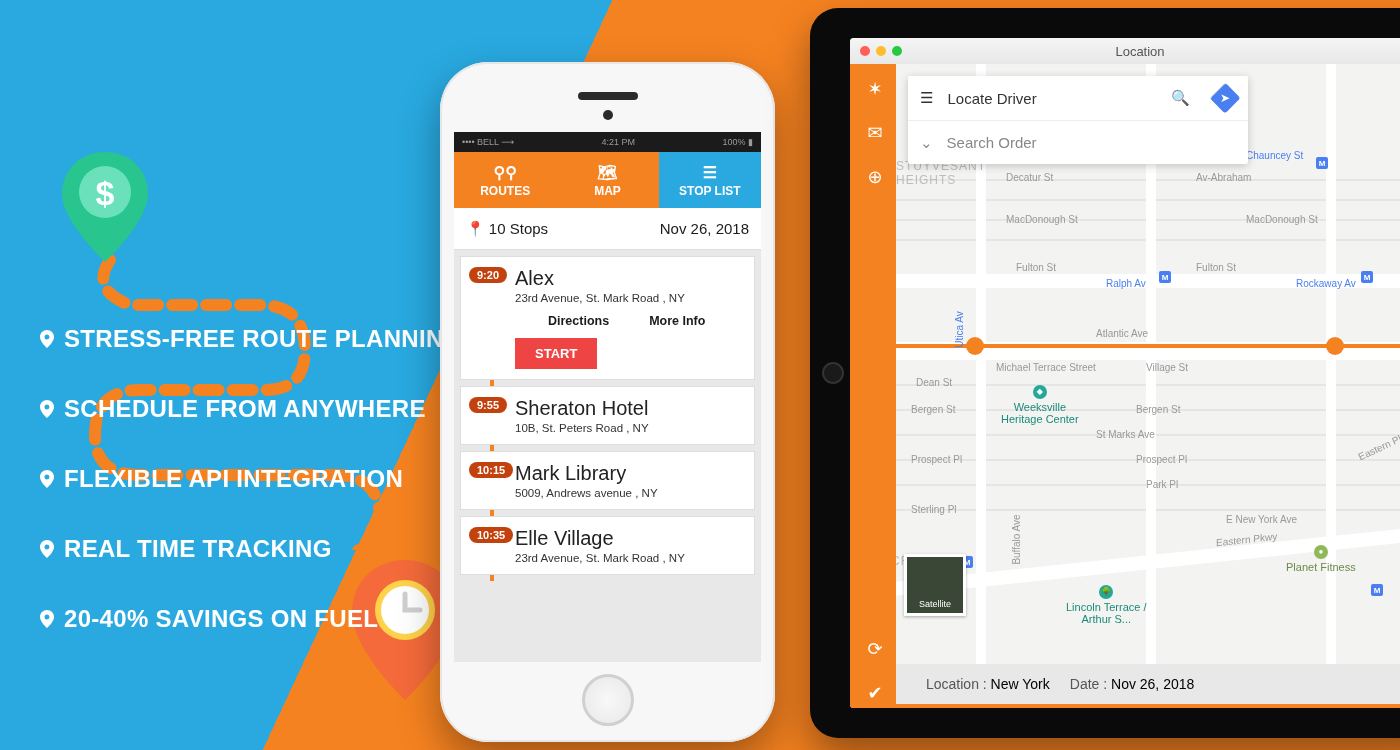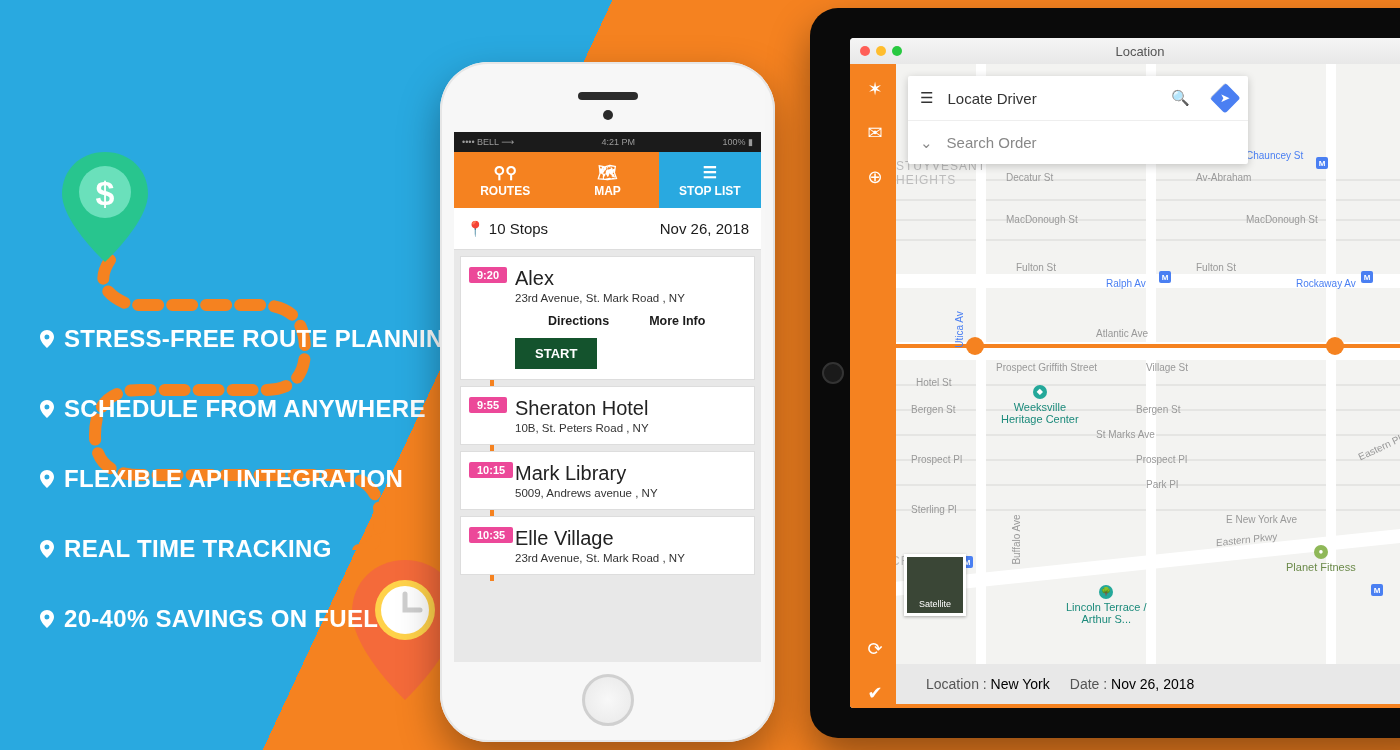--- a/index.html
+++ b/index.html
@@ -54,27 +54,27 @@
 .tab.blue   { background: #29a9e0; }
 .tab-ico { font-size: 16px; }
 
 .stops-bar { background: #fff; height: 42px; display: flex; align-items: center; justify-content: space-between; padding: 0 12px; font-size: 15px; color: #1b1b1b; border-bottom: 1px solid #ddd; }
 
 .cards { background: #e8e8e8; padding: 6px; display: flex; flex-direction: column; gap: 6px; position: relative; }
 .timeline { position: absolute; left: 36px; top: 18px; bottom: 0; width: 4px; background: #f58220; z-index: 0; }
 
 .card { background: #fff; border: 1px solid #ddd; padding: 10px 12px 10px 54px; position: relative; z-index: 1; }
 .time-pill {
-  position: absolute; left: 8px; top: 10px; background: #ec4899; color: #fff;
-  font-size: 11px; font-weight: 600; padding: 2px 8px; border-radius: 2px;
+  position: absolute; left: 8px; top: 10px; background: #c2410c; color: #fff;
+  font-size: 11px; font-weight: 600; padding: 2px 8px; border-radius: 8px;
 }
 .card h3 { font-size: 20px; font-weight: 400; color: #222; margin-bottom: 2px; }
 .card .addr { font-size: 11.5px; color: #333; }
 .card .links { display: flex; gap: 40px; font-size: 12.5px; font-weight: 700; color: #1b1b1b; margin-top: 10px; padding-left: 33px; }
-.start-btn { margin-top: 10px; background: #14532d; color: #fff; font-weight: 700; font-size: 13px; padding: 8px 20px; border: none; cursor: pointer; }
+.start-btn { margin-top: 10px; background: #ef4444; color: #fff; font-weight: 700; font-size: 13px; padding: 8px 20px; border: none; cursor: pointer; }
 
 
 .tablet {
   position: absolute; left: 810px; top: 8px; width: 640px; height: 730px;
   background: #0a0a0a; border-radius: 28px; padding: 30px 20px 30px 40px;
   box-shadow: 0 20px 40px rgba(0,0,0,.4);
 }
 .tablet .home-btn { position: absolute; left: 12px; top: 50%; transform: translateY(-50%); width: 22px; height: 22px; border: 2px solid #333; border-radius: 50%; background: #1a1a1a; }
 
 .window { width: 100%; height: 100%; background: #eee; display: flex; flex-direction: column; border-radius: 4px; overflow: hidden; }
@@ -314,23 +314,23 @@
           <span class="road-label" style="left:320px; top:470px; transform:skewY(-6deg);">Eastern Pkwy</span>
           <span class="road-label" style="left:460px; top:375px; transform:rotate(-25deg);">Eastern Pkwy</span>
           <span class="road-label" style="left:210px; top:214px; color:#4a7ff2;">Ralph Av</span>
           <span class="road-label" style="left:45px; top:260px; transform:rotate(-90deg); color:#4a7ff2;">Utica Av</span>
           <span class="road-label" style="left:400px; top:214px; color:#4a7ff2;">Rockaway Av</span>
           <span class="road-label" style="left:350px; top:86px; color:#4a7ff2;">Chauncey St</span>
           <span class="road-label" style="left:110px; top:108px;">Decatur St</span>
           <span class="road-label" style="left:300px; top:108px;">Av-Abraham</span>
           <span class="road-label" style="left:110px; top:150px;">MacDonough St</span>
           <span class="road-label" style="left:350px; top:150px;">MacDonough St</span>
-          <span class="road-label" style="left:20px; top:313px;">Hotel St</span>
+          <span class="road-label" style="left:20px; top:313px;">Dean St</span>
           <span class="road-label" style="left:250px; top:298px;">Village St</span>
-          <span class="road-label" style="left:100px; top:298px;">Prospect Griffith Street</span>
+          <span class="road-label" style="left:100px; top:298px;">Michael Terrace Street</span>
           <span class="road-label" style="left:15px; top:340px;">Bergen St</span>
           <span class="road-label" style="left:240px; top:340px;">Bergen St</span>
           <span class="road-label" style="left:200px; top:365px;">St Marks Ave</span>
           <span class="road-label" style="left:15px; top:390px;">Prospect Pl</span>
           <span class="road-label" style="left:240px; top:390px;">Prospect Pl</span>
           <span class="road-label" style="left:250px; top:415px;">Park Pl</span>
           <span class="road-label" style="left:15px; top:440px;">Sterling Pl</span>
           <span class="road-label" style="left:330px; top:450px;text-align:center;">E New York Ave</span>
           <span class="road-label" style="left:95px; top:470px; transform:rotate(-90deg);">Buffalo Ave</span>
 

